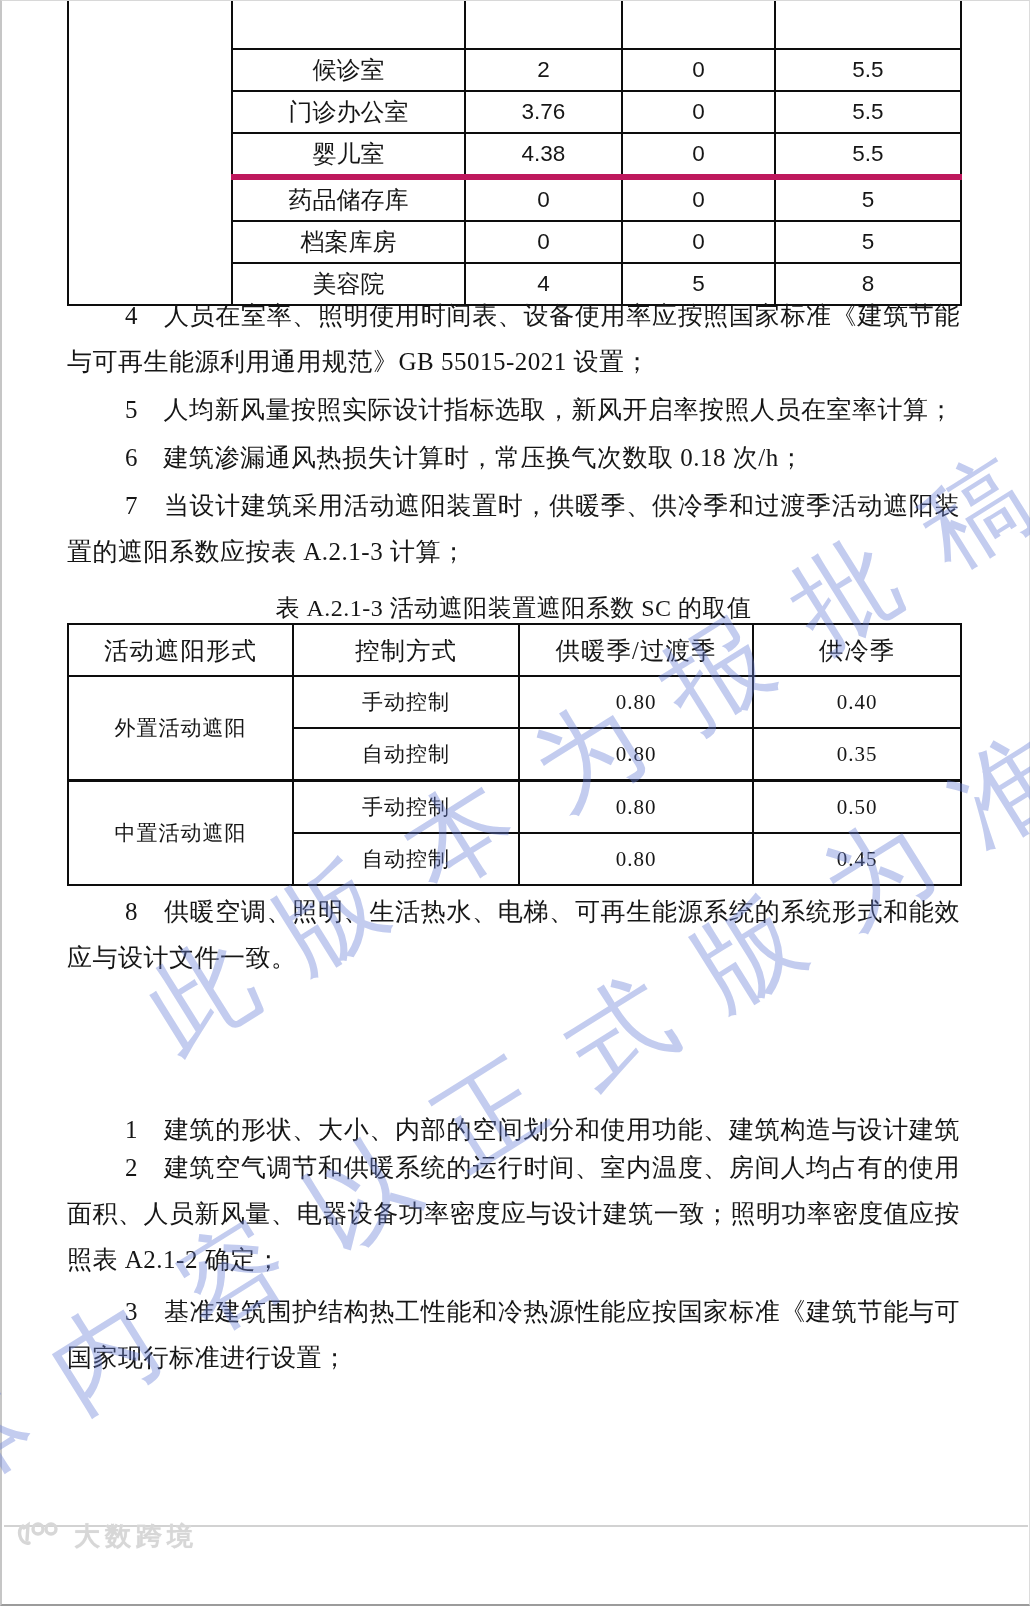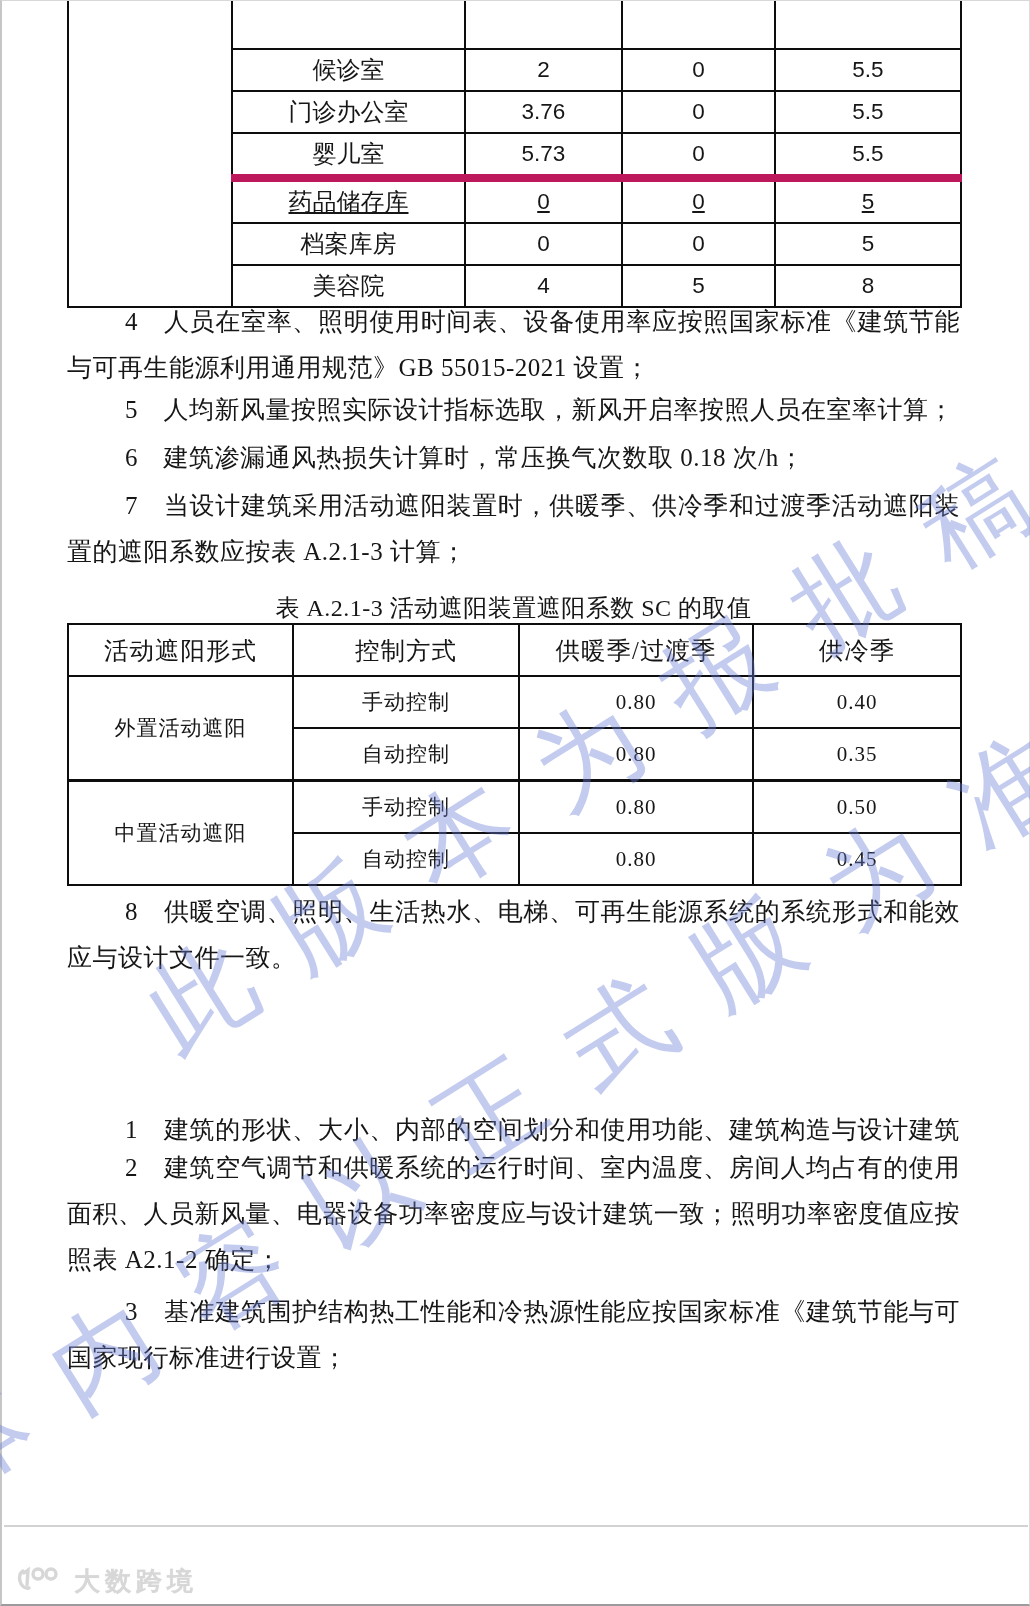--- a/index.html
+++ b/index.html
@@ -10,21 +10,21 @@
         border-top:1px solid #d8d8d8;border-bottom:2px solid #9c9c9c;box-sizing:border-box;}
 
   
   table{border-collapse:collapse;table-layout:fixed;position:absolute;left:65px;width:893px;}
   td,th{border:2px solid #0d0d0d;text-align:center;vertical-align:middle;
         padding:0;font-weight:normal;overflow:hidden;}
   .t1{top:0;}
   .t1 td{font-size:24px;height:40px;}
   .t1 tr.phantom td{border-top:none;height:47px;}
   .t1 td.num{font-family:"Liberation Sans","DejaVu Sans",sans-serif;font-size:22.5px;}
-  .t1 tr.thick td{border-top:8px solid #be185d;text-decoration:underline;}
+  .t1 tr.thick td{border-top:6px solid #be185d;}
   .t2{top:622px;}
   .t2 th{font-size:24.5px;height:50px;letter-spacing:1px;}
   .t2 td{font-size:21px;height:50px;letter-spacing:1px;}
   .t2 tr.group-start td{border-top:3px solid #0d0d0d;}
 
   
   .para{position:absolute;left:65px;width:893px;font-size:25px;line-height:46px;
         letter-spacing:0.5px;}
   .line{min-height:46px;}
   .line.indent{text-indent:58px;}
@@ -35,21 +35,21 @@
   
   .wm{position:absolute;white-space:nowrap;pointer-events:none;z-index:5;
       font-size:104px;letter-spacing:48px;font-weight:400;
       color:rgba(105,127,216,0.40);transform:rotate(-32deg);}
   .wm1{left:75px;top:672px;}
   .wm2{left:-315px;top:1072px;}
 
   
   .bottom-rule{position:absolute;left:2px;right:1px;top:1524px;height:0;
                border-top:2px solid #d2d2d2;}
-  .logo{position:absolute;left:13px;top:1563px;display:flex;align-items:center;gap:7px;
+  .logo{position:absolute;left:13px;top:1518px;display:flex;align-items:center;gap:7px;
         color:#d7d7d7;}
   .logo-text{font-family:"Liberation Sans","DejaVu Sans",sans-serif;font-weight:bold;
              font-size:26px;letter-spacing:5px;
              text-shadow:0 0 1px #e3e3e3;}
 </style>
 </head>
 <body>
 
 <div class="page">
 
@@ -76,21 +76,21 @@
         <td class="num">5.5</td>
       </tr>
       <tr>
         <td>门诊办公室</td>
         <td class="num">3.76</td>
         <td class="num">0</td>
         <td class="num">5.5</td>
       </tr>
       <tr>
         <td>婴儿室</td>
-        <td class="num">5.73</td>
+        <td class="num">4.38</td>
         <td class="num">0</td>
         <td class="num">5.5</td>
       </tr>
       <tr class="thick">
         <td>药品储存库</td>
         <td class="num">0</td>
         <td class="num">0</td>
         <td class="num">5</td>
       </tr>
       <tr>
@@ -101,21 +101,21 @@
       </tr>
       <tr>
         <td>美容院</td>
         <td class="num">4</td>
         <td class="num">5</td>
         <td class="num">8</td>
       </tr>
     </tbody>
   </table>
 
-  <div class="para" style="top:298px">
+  <div class="para" style="top:292px">
     <div class="line indent j">4　人员在室率、照明使用时间表、设备使用率应按照国家标准《建筑节能</div>
     <div class="line">与可再生能源利用通用规范》GB 55015-2021 设置；</div>
   </div>
 
   <div class="para" style="top:386px">
     <div class="line indent">5　人均新风量按照实际设计指标选取，新风开启率按照人员在室率计算；</div>
   </div>
 
   <div class="para" style="top:434px">
     <div class="line indent">6　建筑渗漏通风热损失计算时，常压换气次数取 0.18 次/h；</div>

